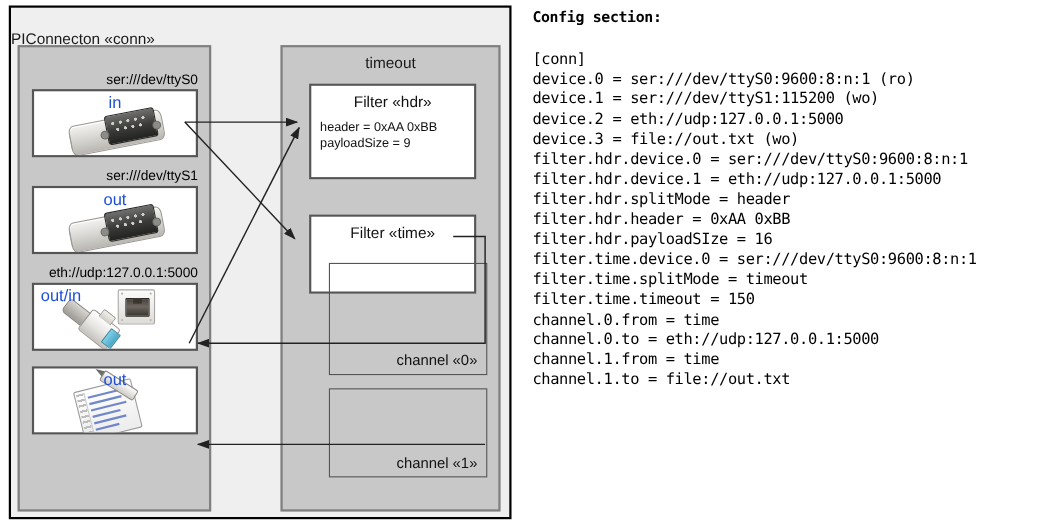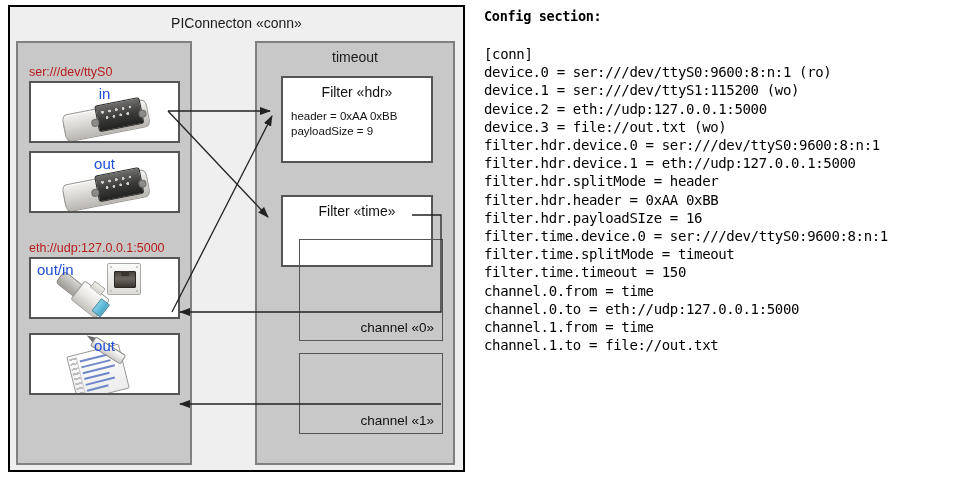--- a/index.html
+++ b/index.html
@@ -25,23 +25,22 @@
   .outer-box {
     position: absolute;
     left: 8px; top: 5px;
     width: 457px; height: 467px;
     background: #efefef;
     border: 2px solid #000000;
     box-sizing: border-box;
   }
   .outer-title {
     position: absolute;
-    left: 0; top: 8px;
+    left: 0; top: 20px;
     width: 100%;
-    text-align: center;
     font-size: 14px;
     color: #1a1a1a;
   }
 
   .panel {
     position: absolute;
     background: #c8c8c8;
     border: 2px solid #808080;
     box-sizing: border-box;
   }
@@ -64,22 +63,22 @@
   }
 
   
   .device {
     position: absolute;
     left: 11px;
     width: 151px;
   }
   .device-caption {
     font-size: 12.5px;
-    color: #b91c1c;
-    text-align: left;
+    color: #000000;
+    text-align: right;
     height: 18px;
     line-height: 18px;
     white-space: nowrap;
   }
   .device-card {
     position: relative;
     height: 62px;
     background: #ffffff;
     border: 2px solid #555555;
     box-sizing: border-box;
@@ -386,20 +385,21 @@
             <div class="shell"></div>
           <div class="plug"></div>
             <div class="pins"></div>
           <div class="screw1"></div>
             <div class="screw2"></div>
         </div>
       </div>
     </div>
 
     <div class="device" id="dev-ttys1">
+      <div class="device-caption">ser:///dev/ttyS1</div>
       <div class="device-card">
         <div class="device-dir dir-center">out</div>
         <div class="icon-serial">
           <div class="tail"></div>
             <div class="shell"></div>
           <div class="plug"></div>
             <div class="pins"></div>
           <div class="screw1"></div>
             <div class="screw2"></div>
         </div>

